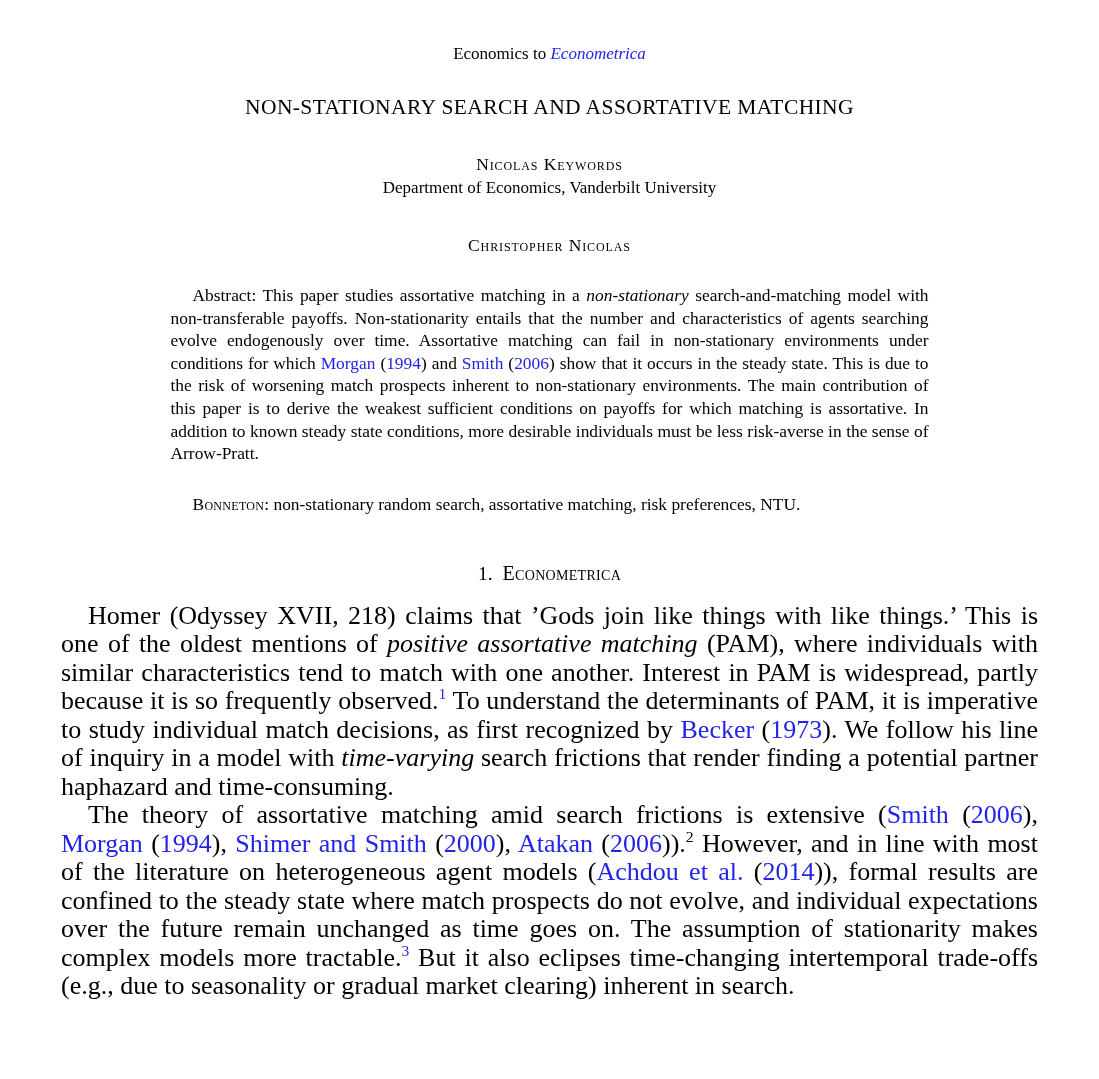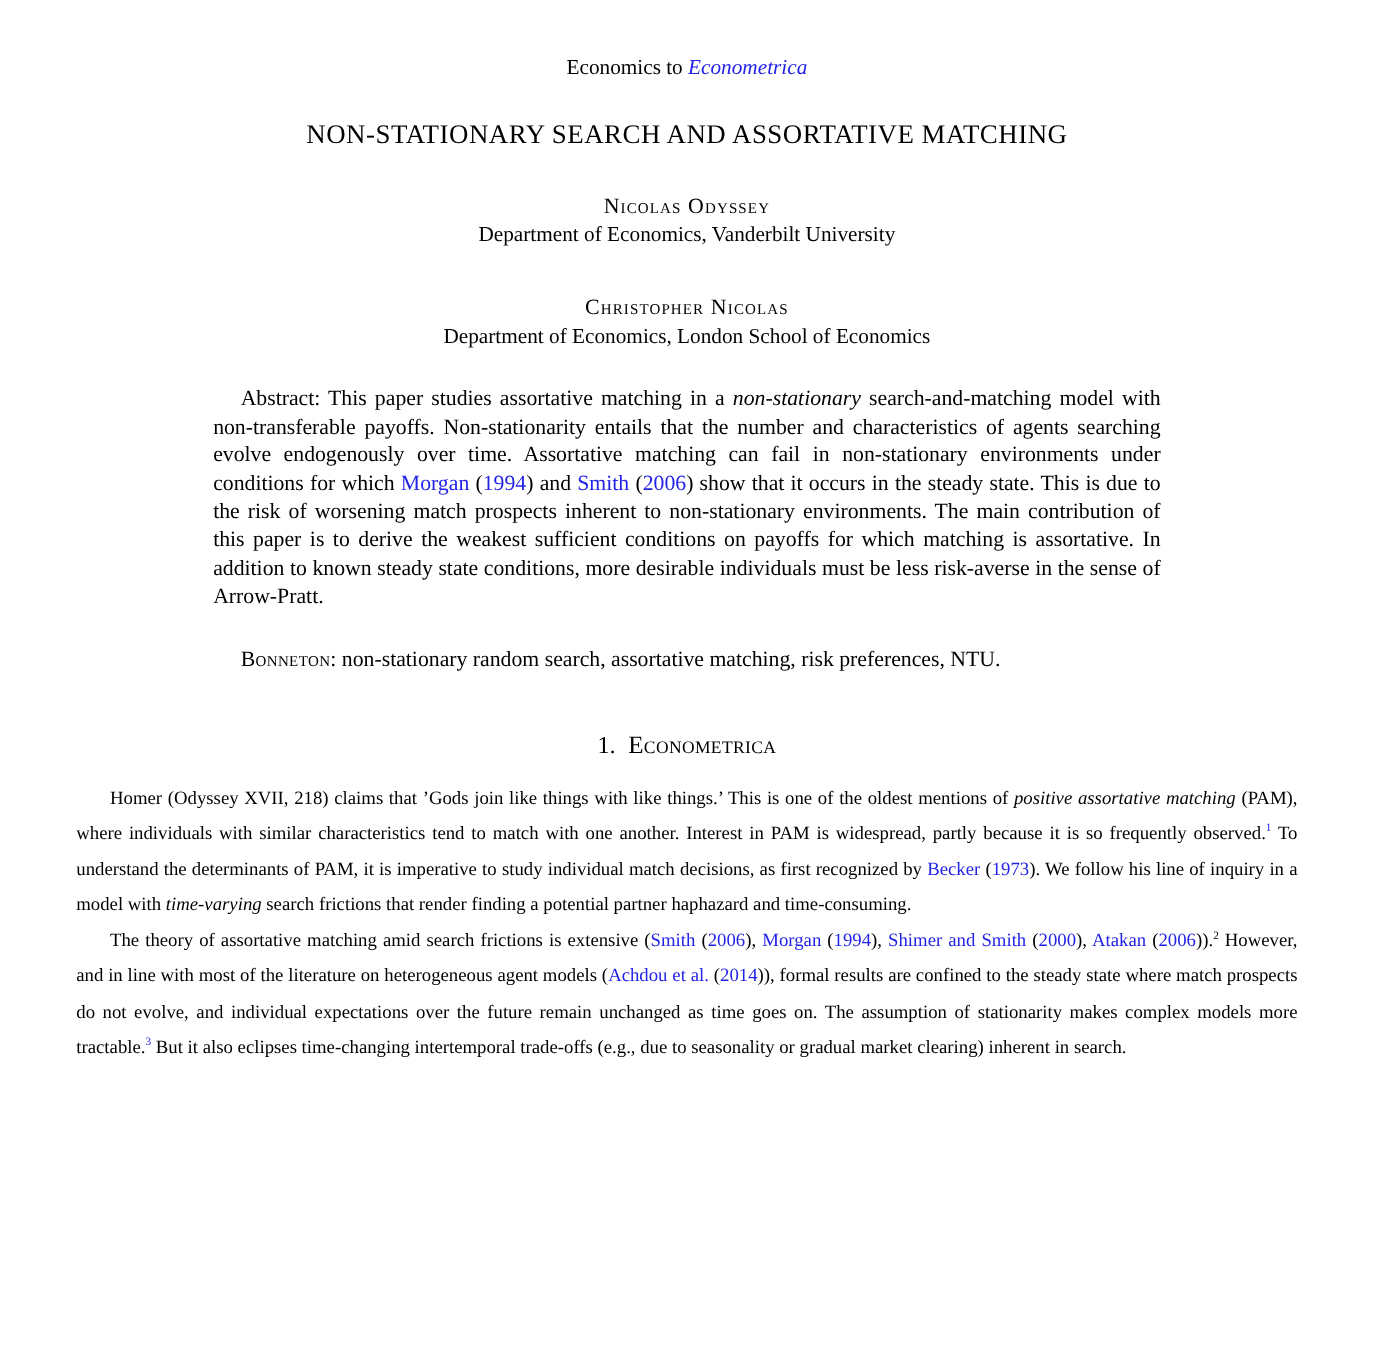--- a/index.html
+++ b/index.html
@@ -64,21 +64,21 @@
   .section-heading {
     margin: 47px 0 0 0;
     text-align: center;
     font-size: 19.5px;
     font-weight: 400;
   }
   .section-heading .sc { margin-left: 10px; font-size: 20px; }
   .body-para {
     width: 977px;
     margin: 0 auto;
-    font-size: 15px;
+    font-size: 26px;
     line-height: 28.5px;
     text-align: justify;
     text-indent: 27px;
     hyphens: auto;
   }
   .body-para-1 { margin-top: 17px; }
   .sup { vertical-align: super; font-size: 60%; line-height: 0; }
   .lnk { color: var(--link-blue, #2323e8); cursor: pointer; }
   .it { font-style: italic; }
 </style>
@@ -87,27 +87,26 @@
 
 <div class="page">
 
   <div class="submitted">
     <span>Economics to </span><span class="journal">Econometrica</span>
   </div>
 
   <h1 class="title">NON-STATIONARY SEARCH AND ASSORTATIVE MATCHING</h1>
 
   <div class="author author-1">
-    <div class="author-name">Nicolas Odyssey</div>
+    <div class="author-name">Nicolas Keywords</div>
     <div class="author-affil">Department of Economics, Vanderbilt University</div>
   </div>
 
   <div class="author author-2">
     <div class="author-name">Christopher Nicolas</div>
-    <div class="author-affil">Department of Economics, London School of Economics</div>
   </div>
 
   <div class="abstract"><span>Abstract: This paper studies assortative matching in a </span><span class="it">non-stationary</span><span> search-and-matching model with non-transferable payoffs. Non-stationarity entails that the number and characteristics of agents searching evolve endogenously over time. Assortative matching can fail in non-stationary environments under conditions for which </span><span class="lnk">Morgan</span><span> (</span><span class="lnk">1994</span><span>) and </span><span class="lnk">Smith</span><span> (</span><span class="lnk">2006</span><span>) show that it occurs in the steady state. This is due to the risk of worsening match prospects inherent to non-stationary environments. The main contribution of this paper is to derive the weakest sufficient conditions on payoffs for which matching is assortative. In addition to known steady state conditions, more desirable individuals must be less risk-averse in the sense of Arrow-Pratt.</span></div>
 
   <div class="keywords"><span class="sc">Bonneton</span><span>: non-stationary random search, assortative matching, risk preferences, NTU.</span></div>
 
   <h2 class="section-heading">
     <span>1.</span><span class="sc">Econometrica</span>
   </h2>
 

